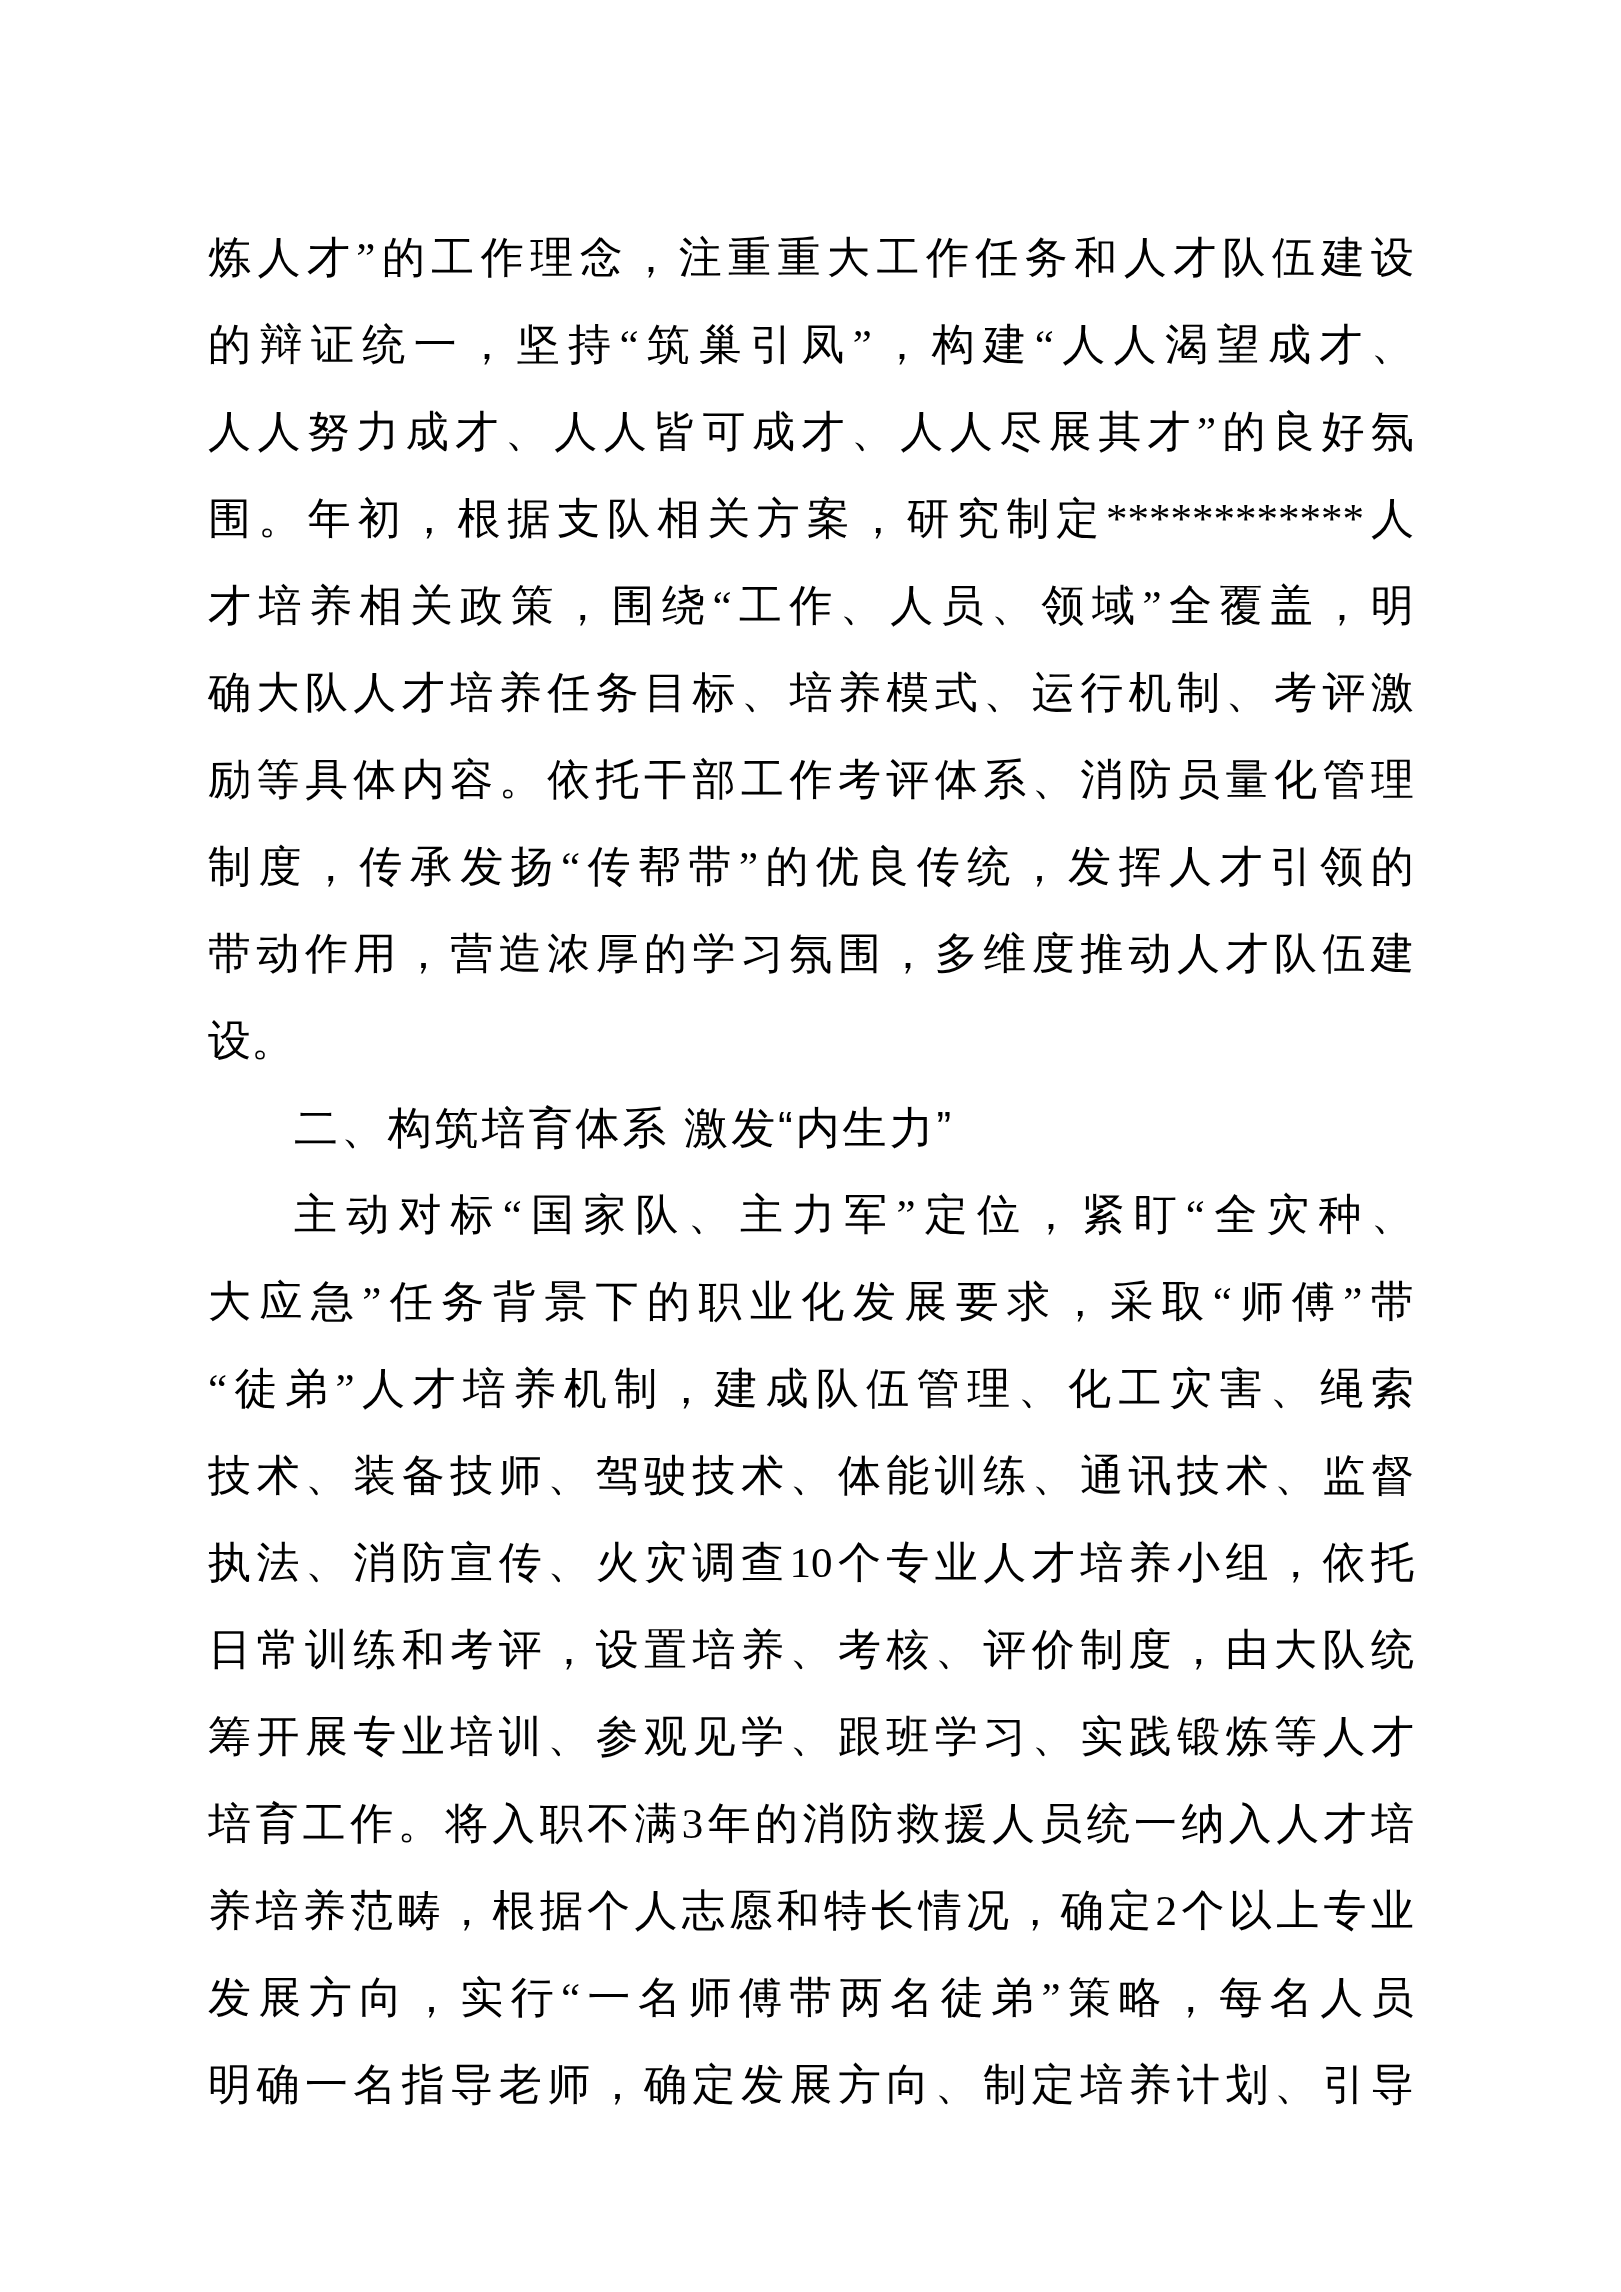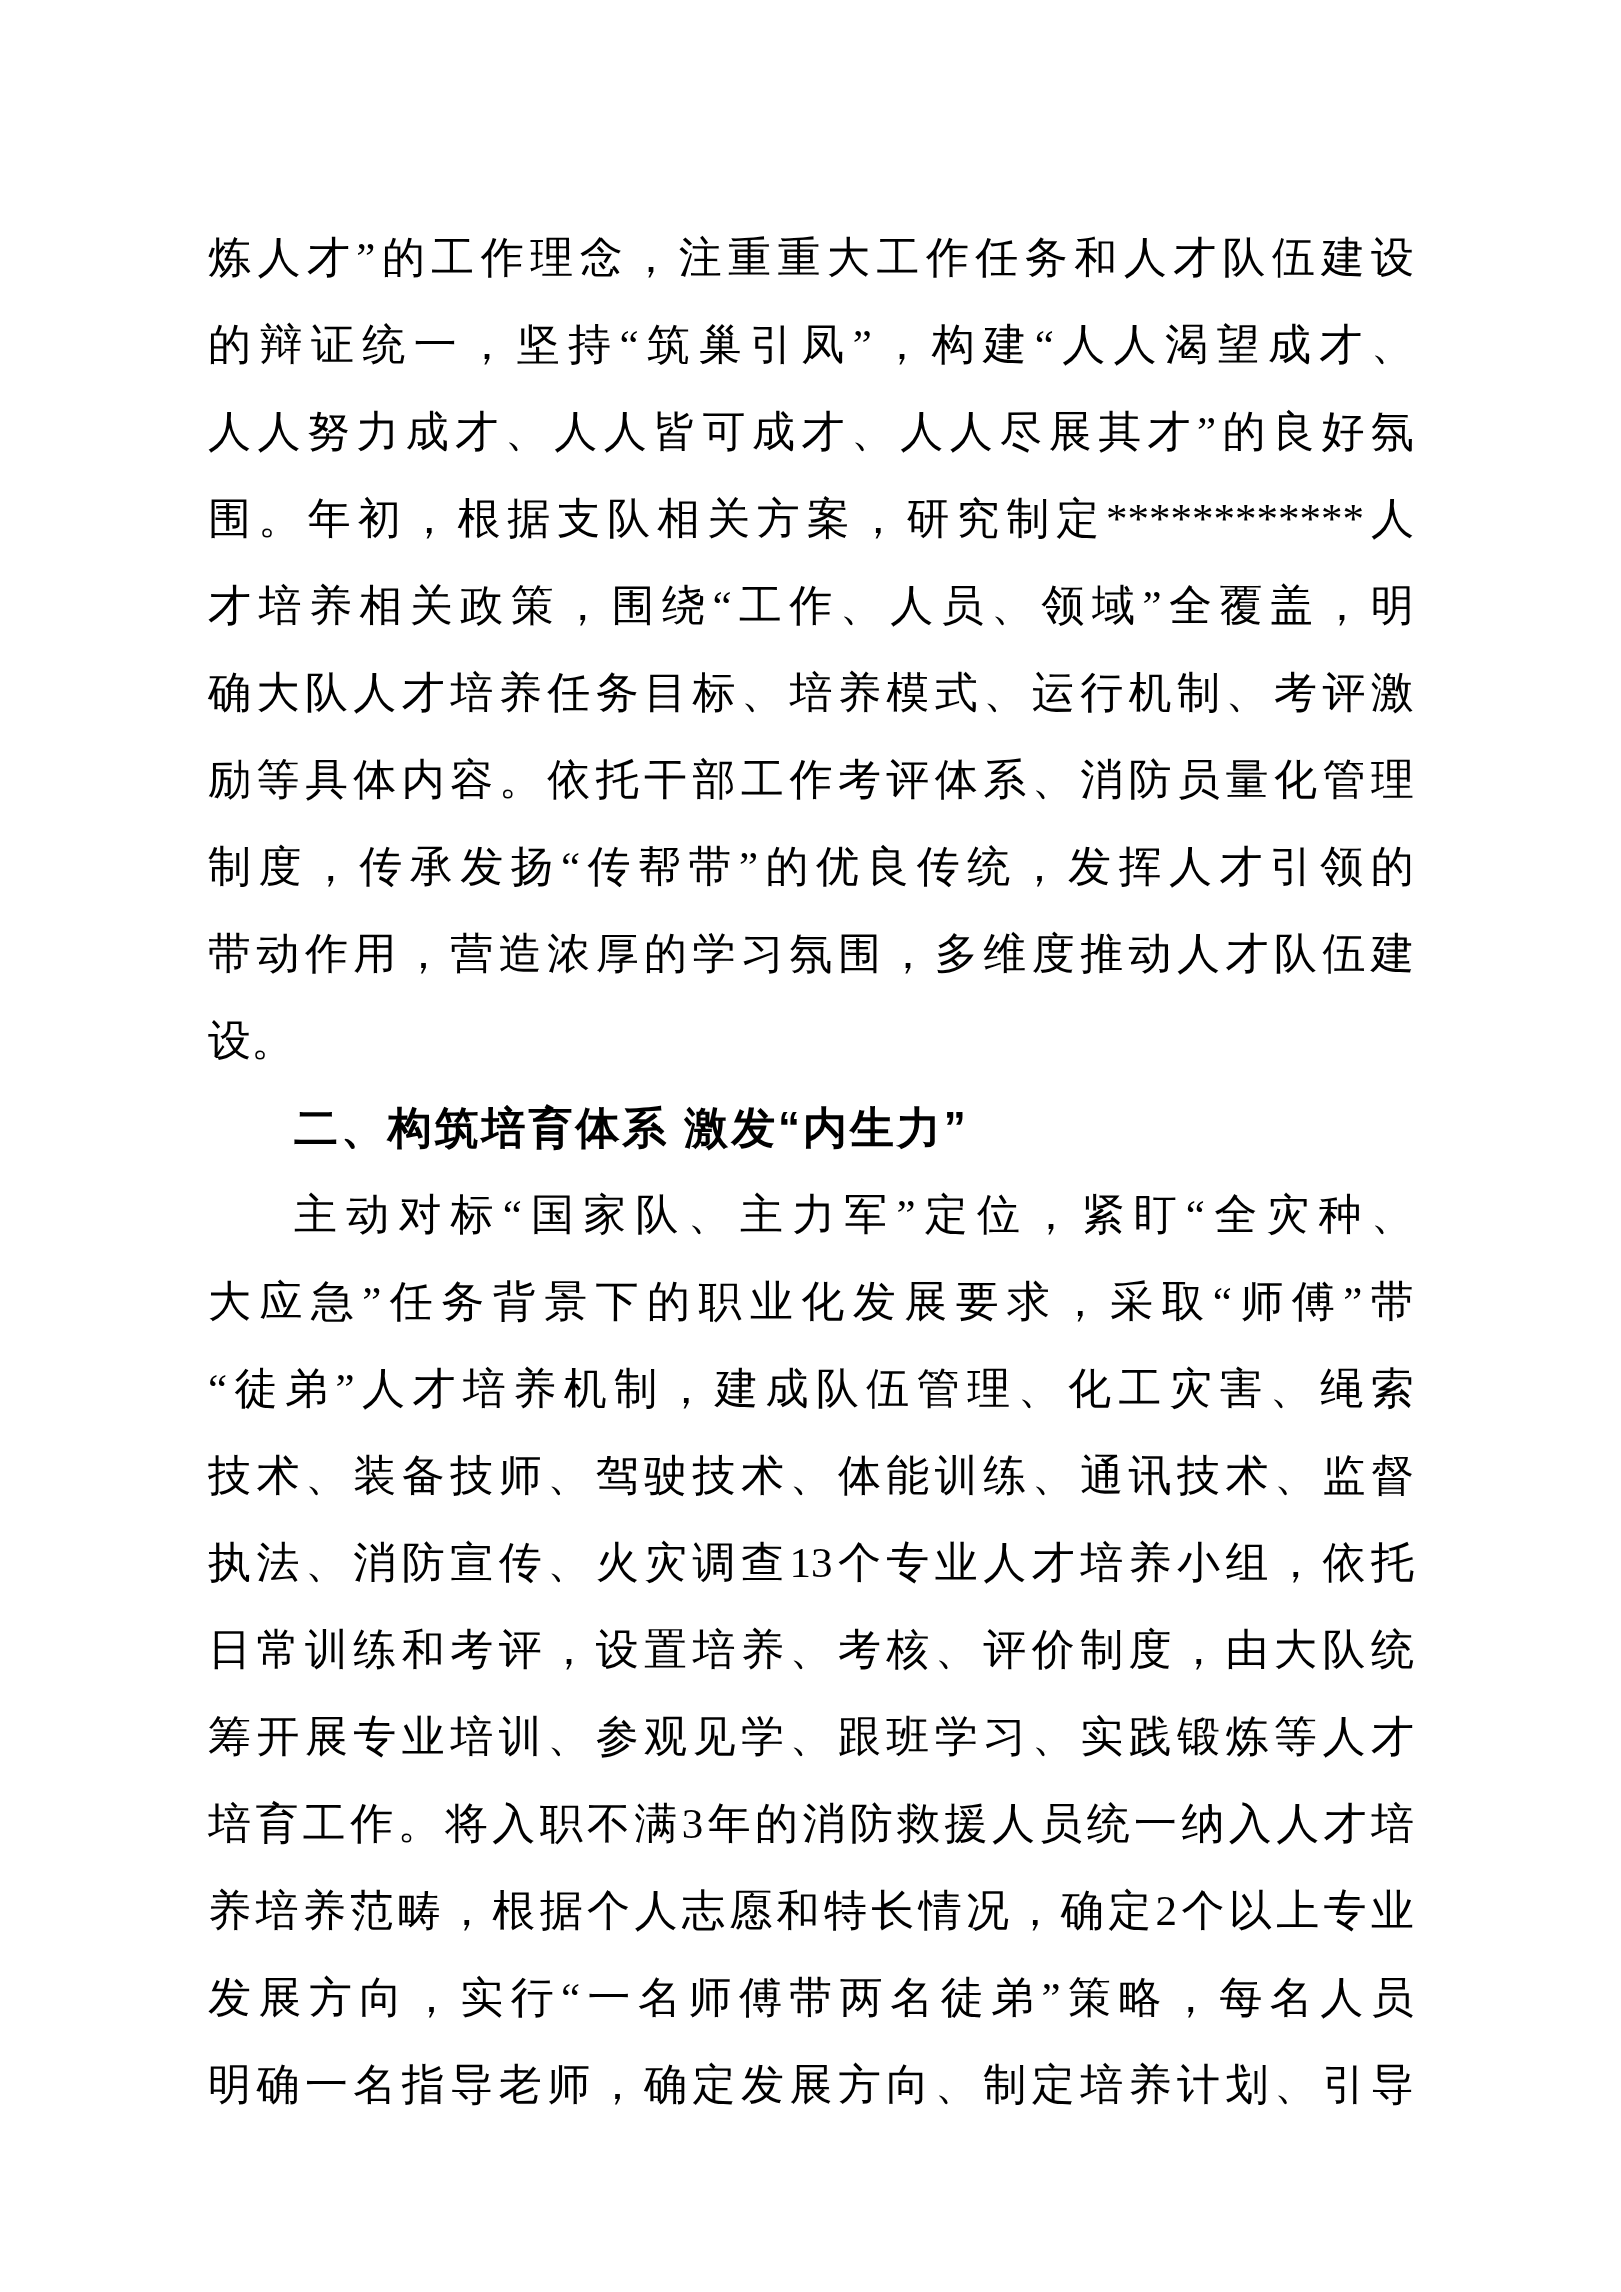--- a/index.html
+++ b/index.html
@@ -26,21 +26,21 @@
   }
   .line.justify {
     display: flex;
     justify-content: space-between;
     align-items: center;
     line-height: normal;
   }
   .line.justify span { display: inline-block; }
   .heading-line {
     font-family: "Liberation Sans", sans-serif;
-    font-weight: bold;
+    font-weight: normal;
     font-size: 44px;
     letter-spacing: 2.9px;
   }
 </style>
 </head>
 <body>
 
 <div class="page">
   <div class="doc">
     <div id="para1">
@@ -398,21 +398,21 @@
           <span>、</span>
           <span>消</span>
           <span>防</span>
           <span>宣</span>
           <span>传</span>
           <span>、</span>
           <span>火</span>
           <span>灾</span>
           <span>调</span>
           <span>查</span>
-          <span>13</span>
+          <span>10</span>
           <span>个</span>
           <span>专</span>
           <span>业</span>
           <span>人</span>
           <span>才</span>
           <span>培</span>
           <span>养</span>
           <span>小</span>
           <span>组</span>
           <span>，</span>

